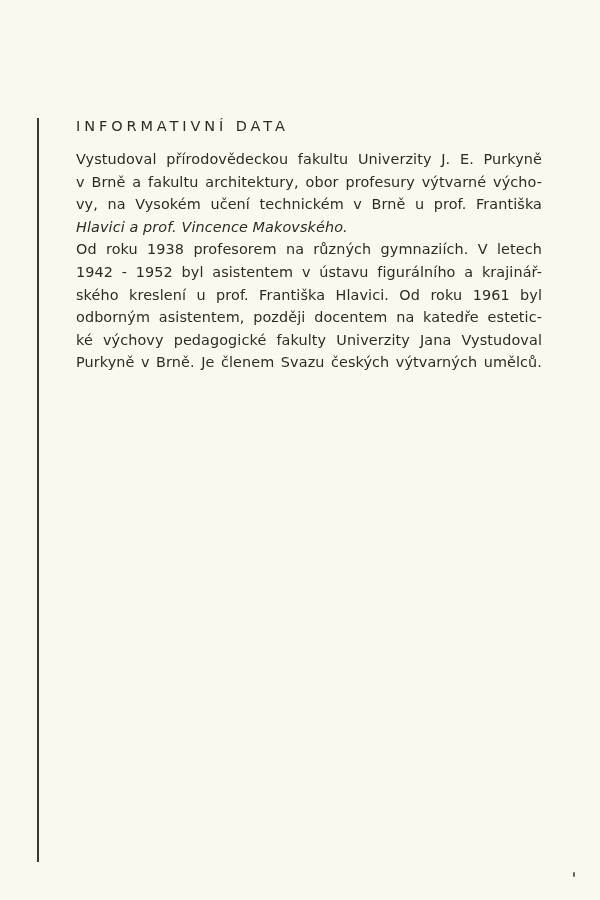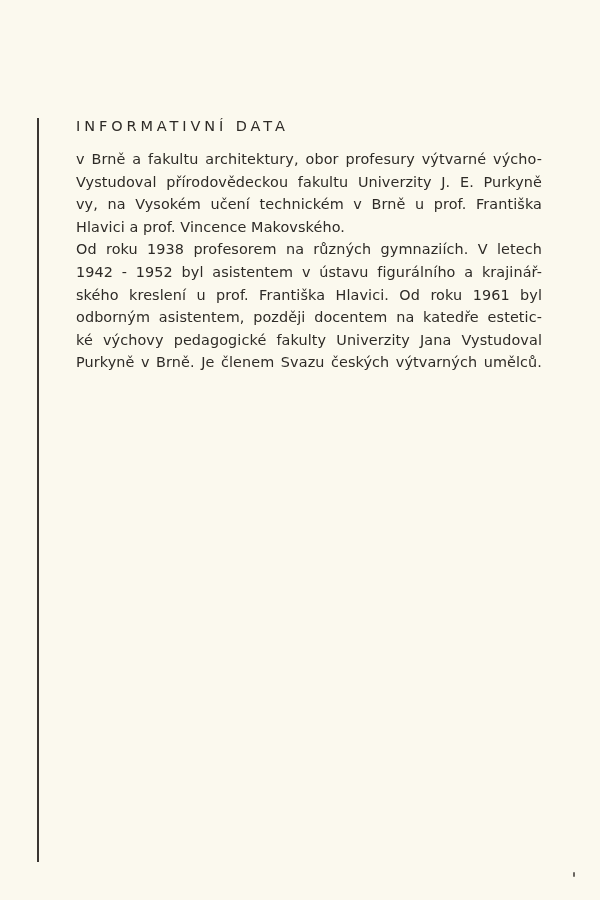--- a/index.html
+++ b/index.html
@@ -51,42 +51,43 @@
       height: 22.6px;
       line-height: 22.6px;
       font-size: 14.4px;
       white-space: nowrap;
       text-align: justify;
       text-align-last: justify;
       letter-spacing: 0.1px;
     }
     .line.last {
       text-align-last: left;
+      font-style: italic;
     }
     .speck {
       position: absolute;
       left: 565px;
       top: 872px;
       width: 2px;
       height: 5px;
       background: #6a6660;
       border-radius: 1px;
     }
   </style>
 </head>
 <body>
 
 <div class="page">
   <div class="margin-rule"></div>
 
   <h1 class="heading">INFORMATIVNÍ DATA</h1>
 
   <div class="body-text">
+    <span class="line">Vystudoval přírodovědeckou fakultu Univerzity J. E. Purkyně</span>
     <span class="line">v Brně a fakultu architektury, obor profesury výtvarné vý­cho-</span>
-    <span class="line">Vystudoval přírodovědeckou fakultu Univerzity J. E. Purkyně</span>
     <span class="line">vy, na Vysokém učení technickém v Brně u prof. Františka</span>
     <span class="line last">Hlavici a prof. Vincence Makovského.</span>
     <span class="line">Od roku 1938 profesorem na různých gymnaziích. V letech</span>
     <span class="line">1942 - 1952 byl asistentem v ústavu figurálního a krajinář-</span>
     <span class="line">ského kreslení u prof. Františka Hlavici. Od roku 1961 byl</span>
     <span class="line">odborným asistentem, později docentem na katedře estetic-</span>
     <span class="line">ké výchovy pedagogické fakulty Univerzity Jana Vystudoval</span>
     <span class="line">Purkyně v Brně. Je členem Svazu českých výtvarných umělců.</span>
   </div>
 

